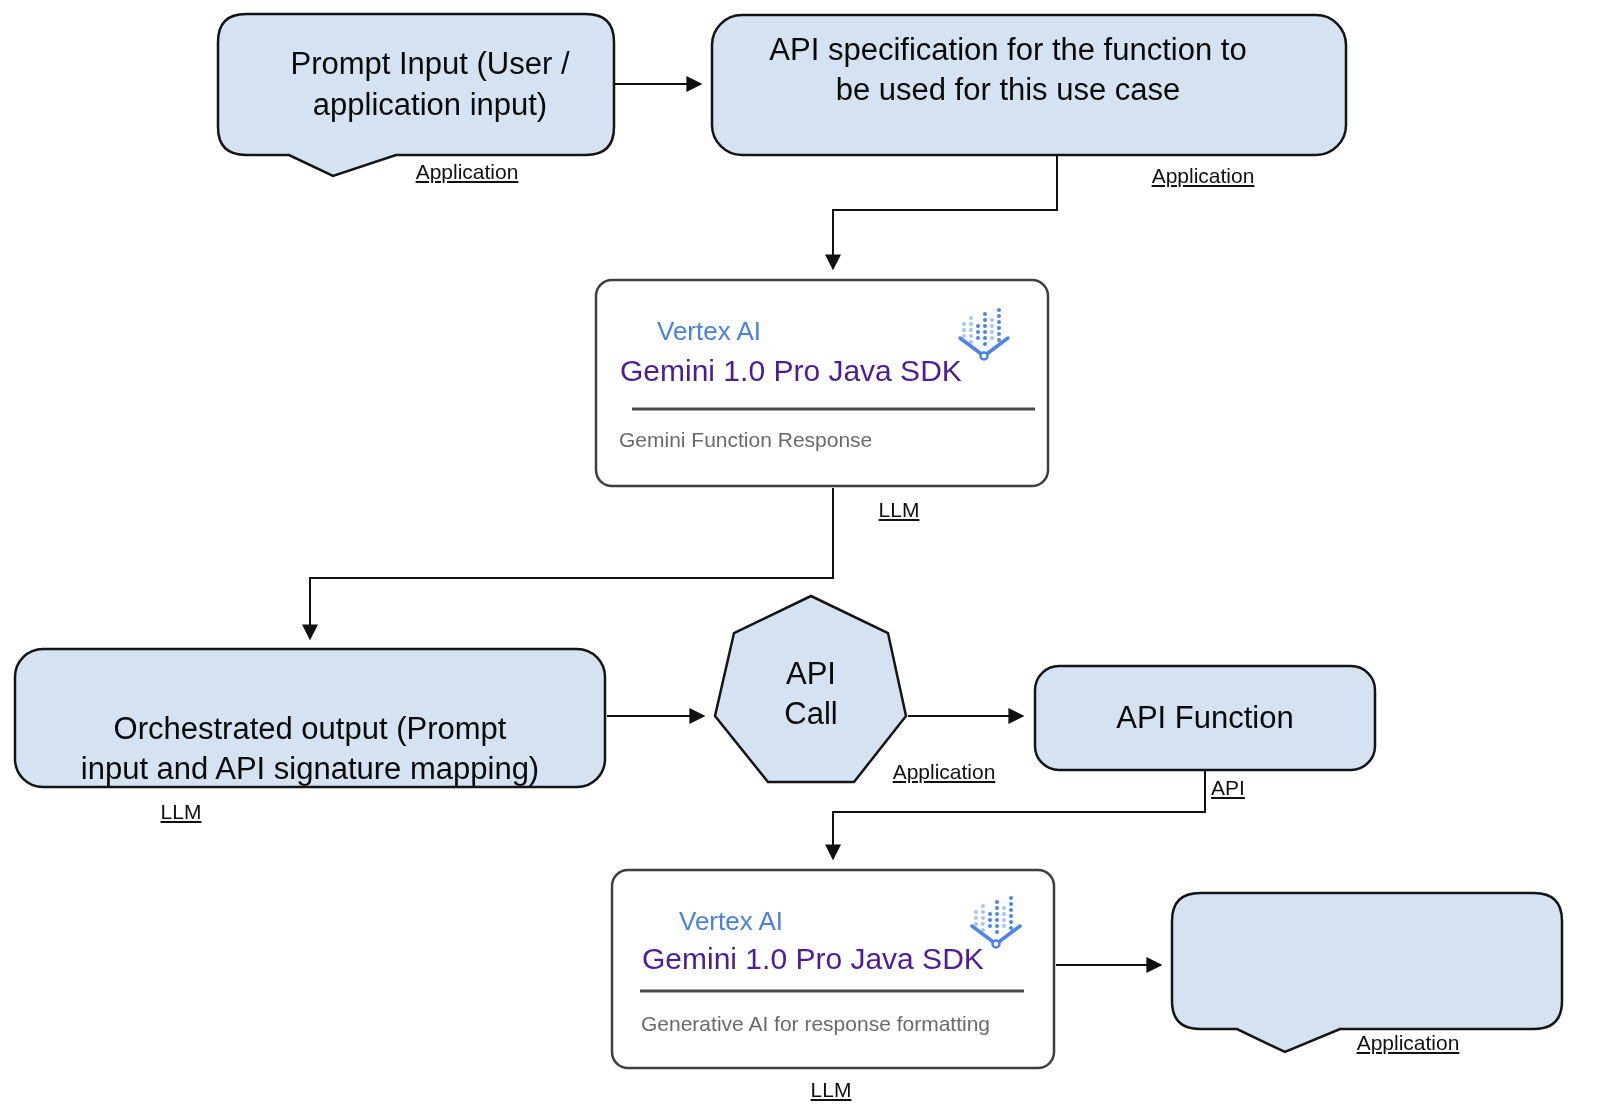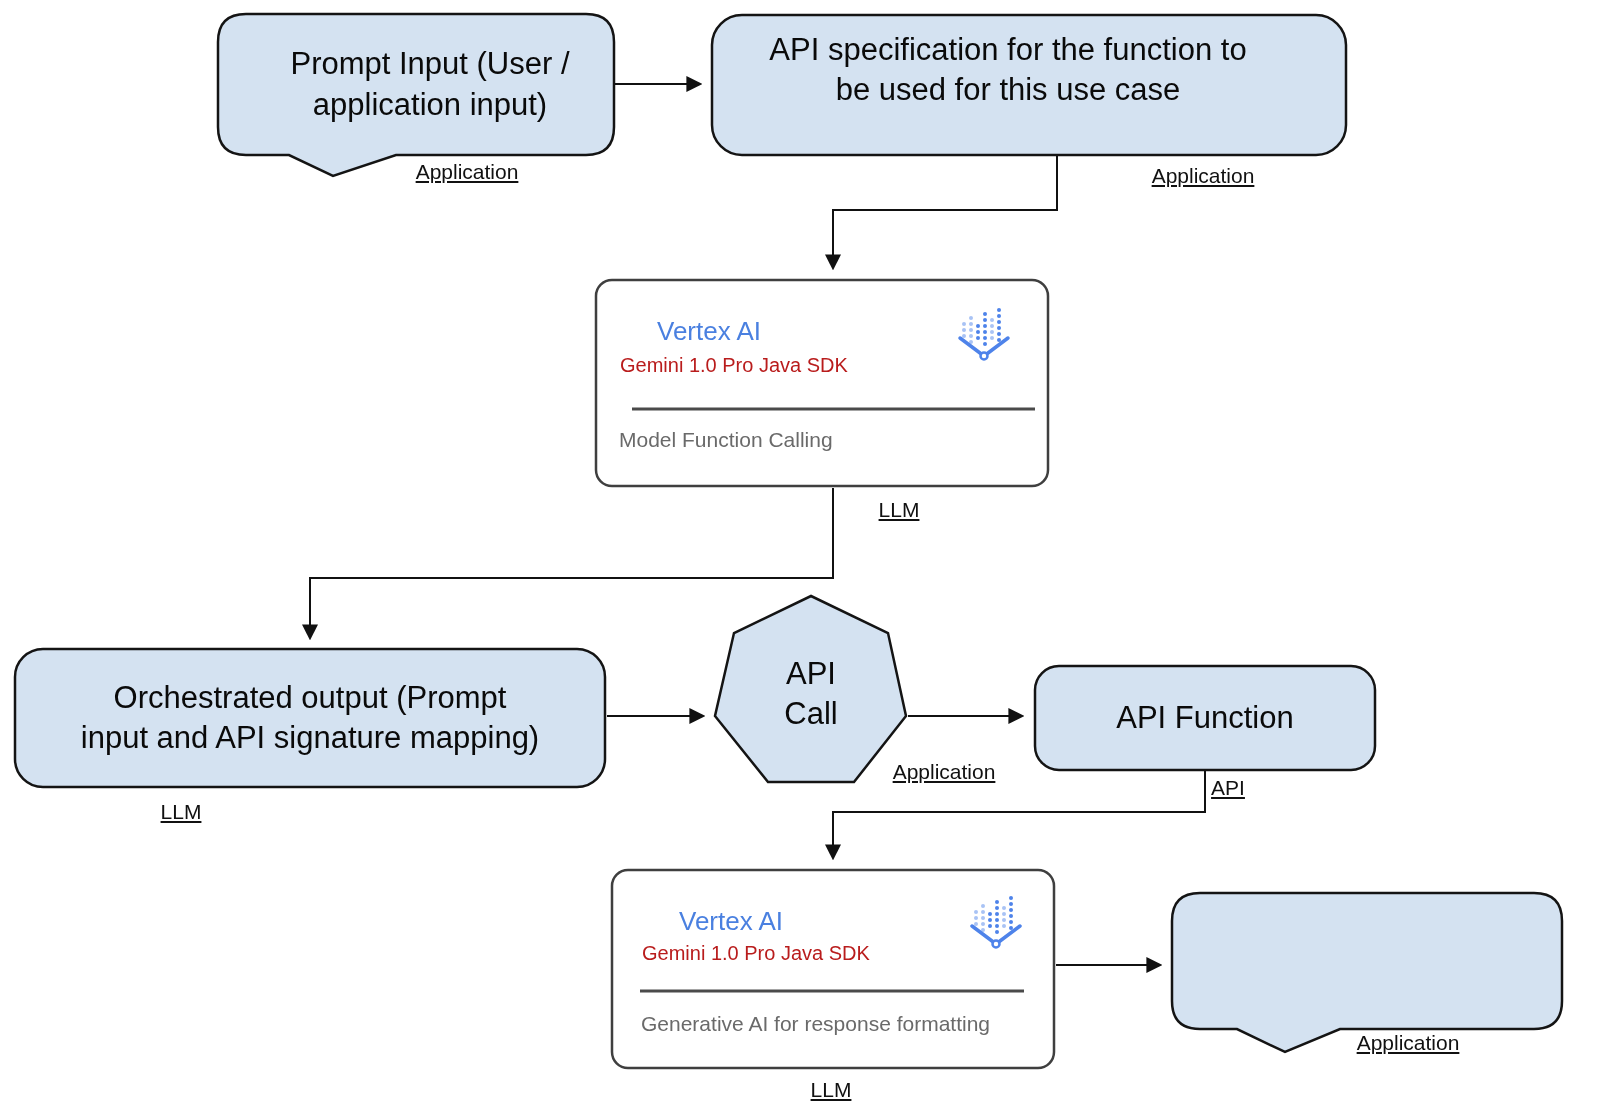--- a/index.html
+++ b/index.html
@@ -22,21 +22,21 @@
     text-align:center;
     white-space:pre-line;
     font-size:31px;line-height:1.3;color:#0a0a0a;
   }
   .tag-label{
     position:absolute;
     transform:translateX(-50%);
     font-size:21px;color:#111111;white-space:nowrap;text-decoration:underline;
   }
   .card-brand{position:absolute;font-size:26px;font-weight:500;color:#4a80e0;white-space:nowrap;margin-left:36px;}
-  .card-title{position:absolute;font-size:20px;color:#b91c1c;white-space:nowrap;}
+  .card-title{position:absolute;font-size:30px;color:#4c1d95;white-space:nowrap;}
   .card-desc{position:absolute;font-size:21px;color:#6a6a6a;white-space:nowrap;}
 </style>
 </head>
 <body>
 
 <div class="stage">
 
   <svg class="layer" width="1600" height="1109" viewBox="0 0 1600 1109">
     <defs>
       <marker id="arrow" viewBox="0 0 10 10" refX="8.5" refY="5" markerWidth="8" markerHeight="8" orient="auto-start-reverse">
@@ -113,24 +113,24 @@
   <div class="node-text" style="left:218px;top:14px;width:396px;height:141px;margin-left:14px;">Prompt Input (User /
 application input)</div>
   <div class="tag-label" style="left:467px;top:160px;">Application</div>
 
   <div class="node-text" style="left:712px;top:0;width:592px;height:140px;">API specification for the function to
 be used for this use case</div>
   <div class="tag-label" style="left:1203px;top:164px;">Application</div>
 
   <div class="card-brand" style="left:621px;top:316px;">Vertex AI</div>
   <div class="card-title" style="left:620px;top:354px;">Gemini 1.0 Pro Java SDK</div>
-  <div class="card-desc" style="left:619px;top:428px;">Model Function Calling</div>
+  <div class="card-desc" style="left:619px;top:428px;">Gemini Function Response</div>
   <div class="tag-label" style="left:899px;top:498px;">LLM</div>
 
-  <div class="node-text" style="left:15px;top:649px;width:590px;height:138px;">Orchestrated output (Prompt
+  <div class="node-text" style="left:15px;top:680px;width:590px;height:138px;">Orchestrated output (Prompt
 input and API signature mapping)</div>
   <div class="tag-label" style="left:181px;top:800px;">LLM</div>
 
   <div class="node-text" style="left:716px;top:622px;width:190px;height:144px;">API
 Call</div>
   <div class="tag-label" style="left:944px;top:760px;">Application</div>
 
   <div class="node-text" style="left:1035px;top:666px;width:340px;height:104px;">API Function</div>
   <div class="tag-label" style="left:1228px;top:776px;">API</div>
 

